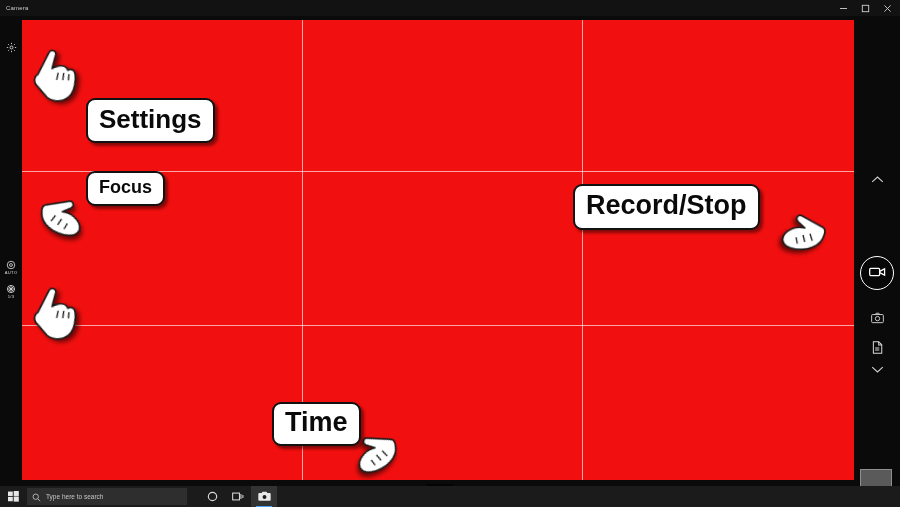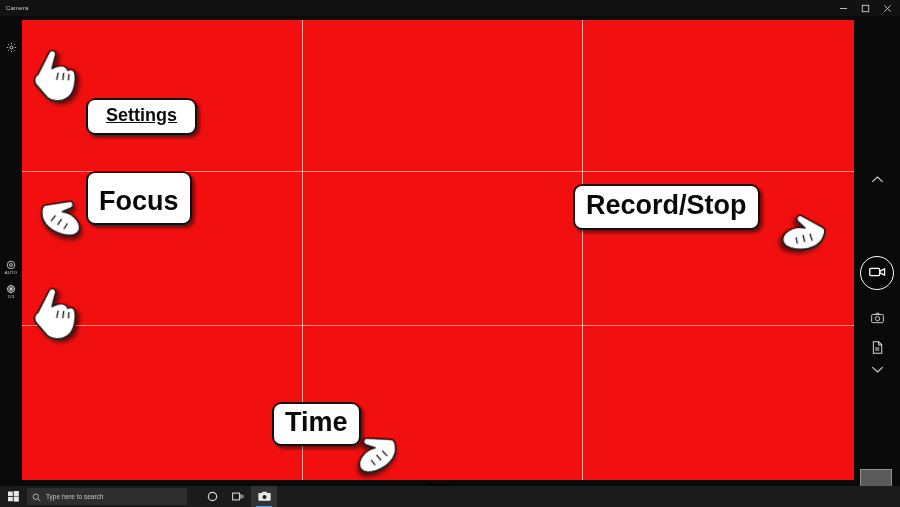--- a/index.html
+++ b/index.html
@@ -118,22 +118,22 @@
     background:#ffffff;
     border:2.5px solid #111111;
     border-radius:9px;
     color:#0a0a0a;
     font-weight:bold;
     line-height:1;
     white-space:nowrap;
     box-shadow:3px 3px 3px rgba(0,0,0,.45);
     font-family:"Liberation Sans", sans-serif;
   }
-  .lbl-settings  { left:86px;  top:82px;  font-size:18px; padding:6px 18px 9px;text-decoration:underline; }
-  .lbl-focus     { left:86px;  top:155px; font-size:27px; padding:15px 11px 8px; }
+  .lbl-settings  { left:86px;  top:82px;  font-size:26px; padding:6px 11px 9px; }
+  .lbl-focus     { left:86px;  top:155px; font-size:18px; padding:5px 11px 8px; }
   .lbl-brightness{ left:86px;  top:320px; font-size:27px; padding:6px 11px 9px; }
   .lbl-time      { left:272px; top:386px; font-size:27px; padding:5px 11px 8px; }
   .lbl-record    { left:573px; top:168px; font-size:27px; padding:6px 11px 9px; }
 
   
   .hand {
     position:absolute;
     filter:drop-shadow(3px 3px 2px rgba(0,0,0,.55));
   }
   .hand svg { display:block; }

